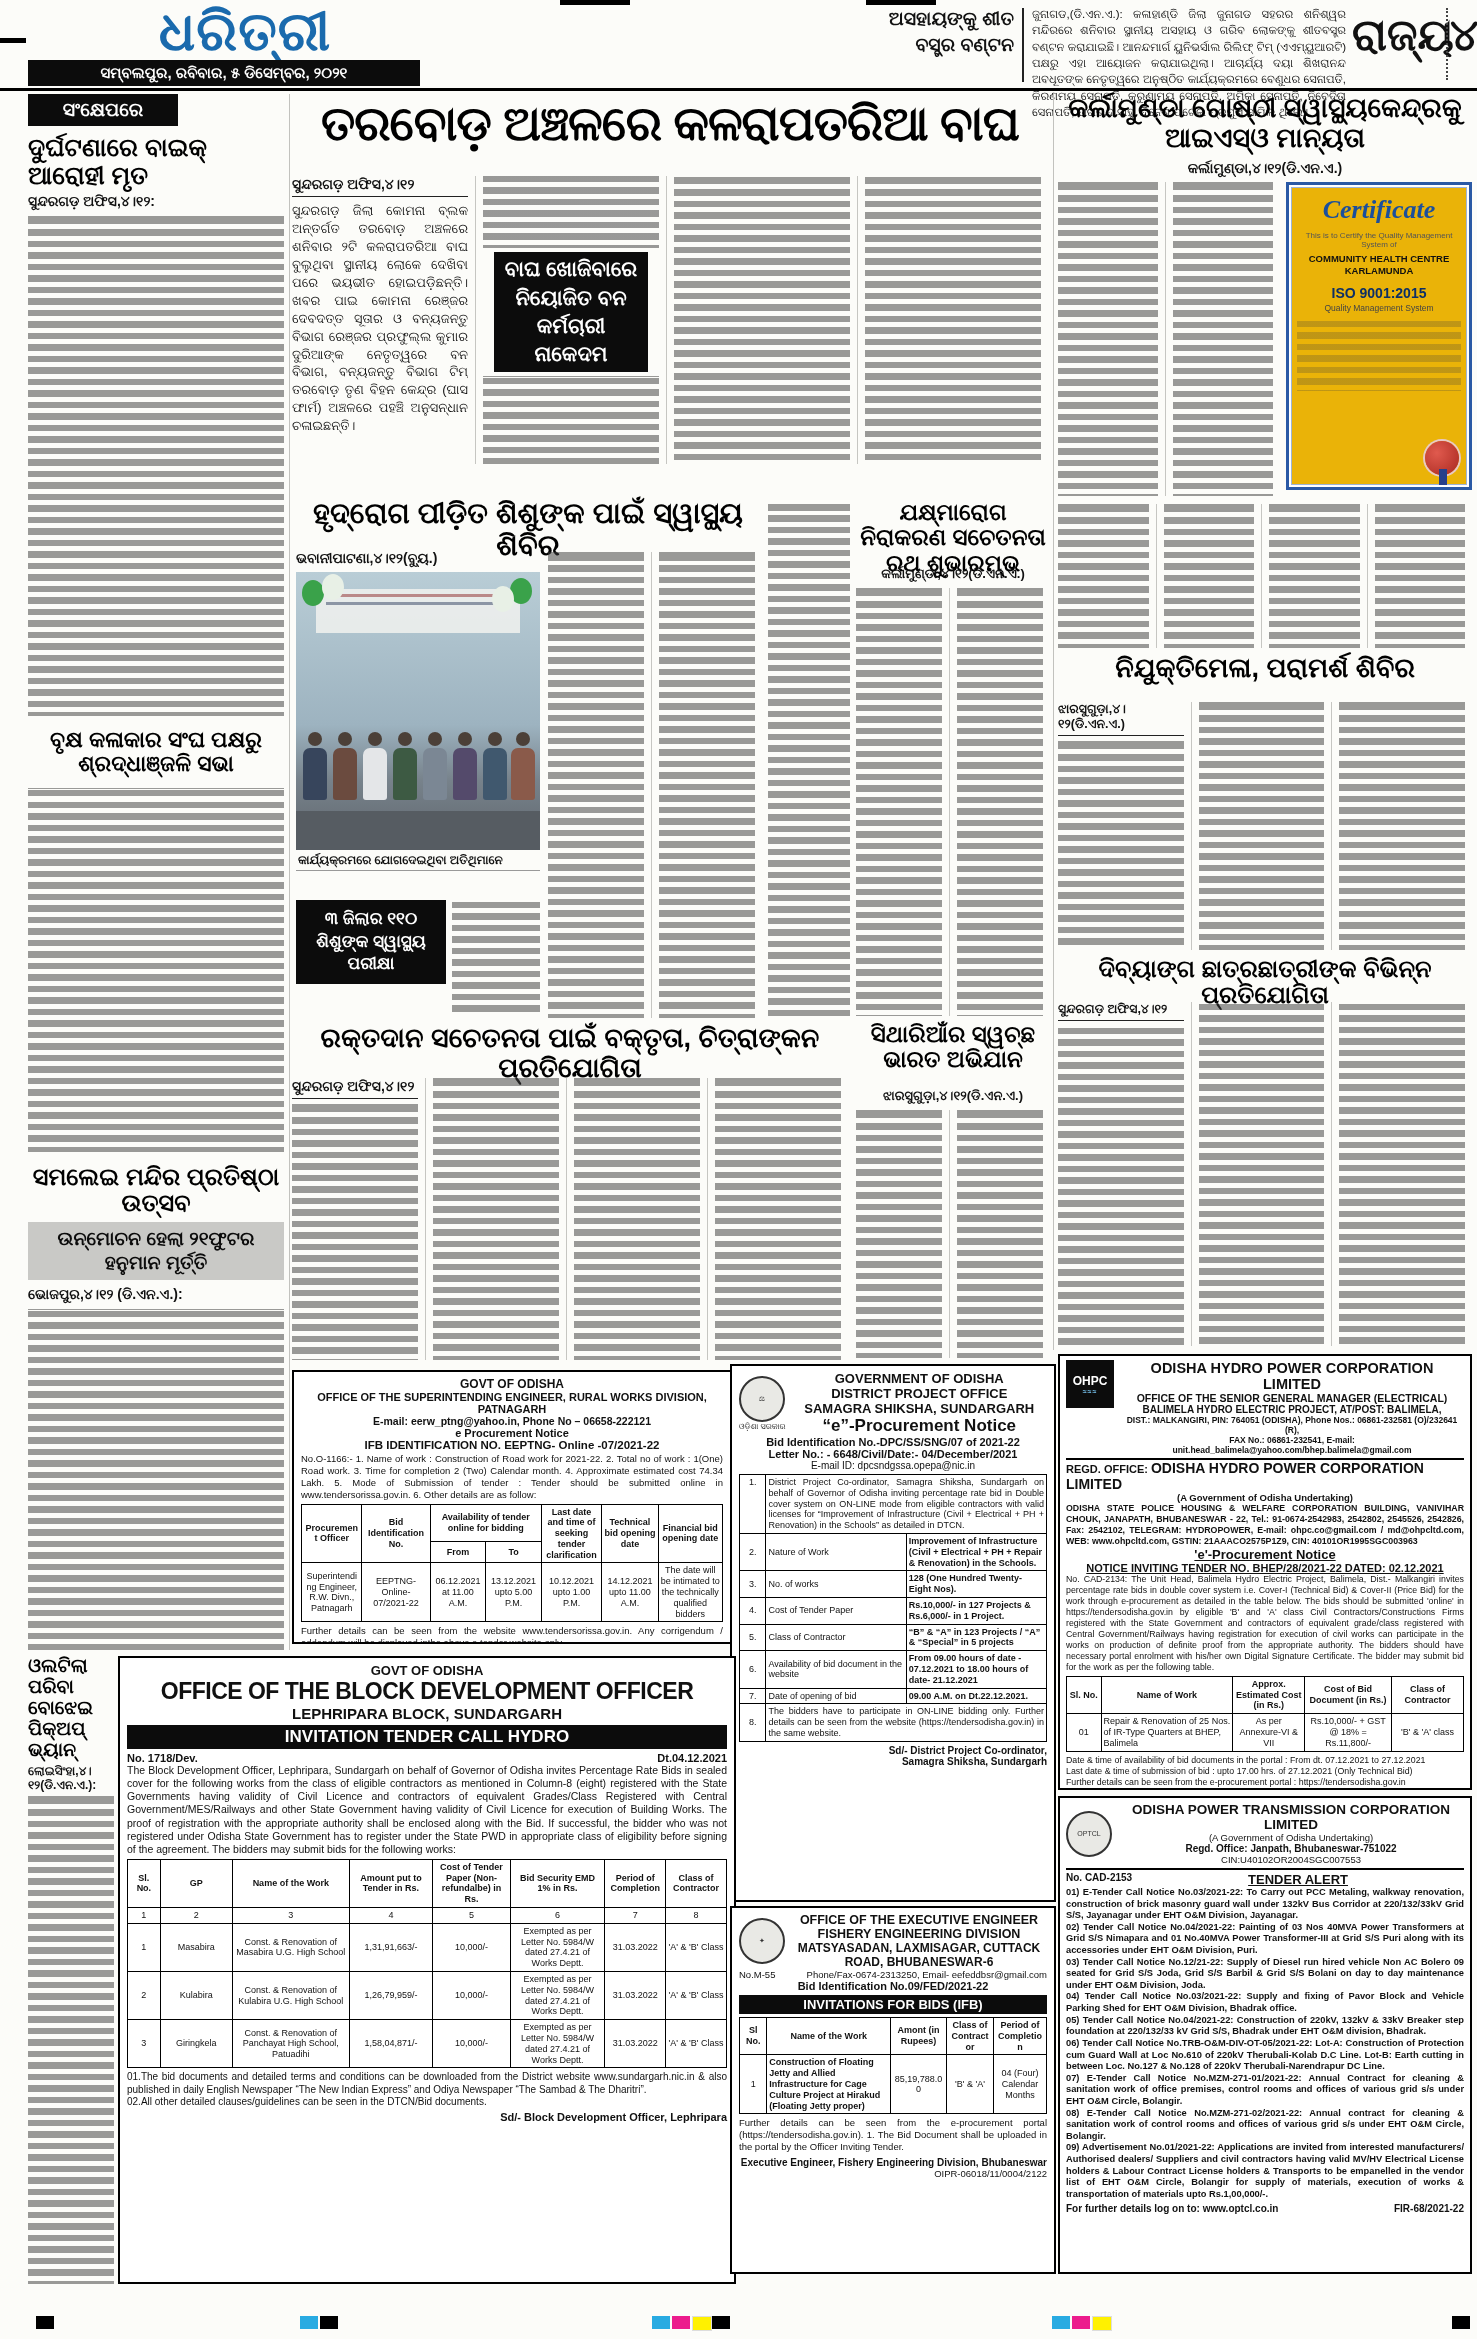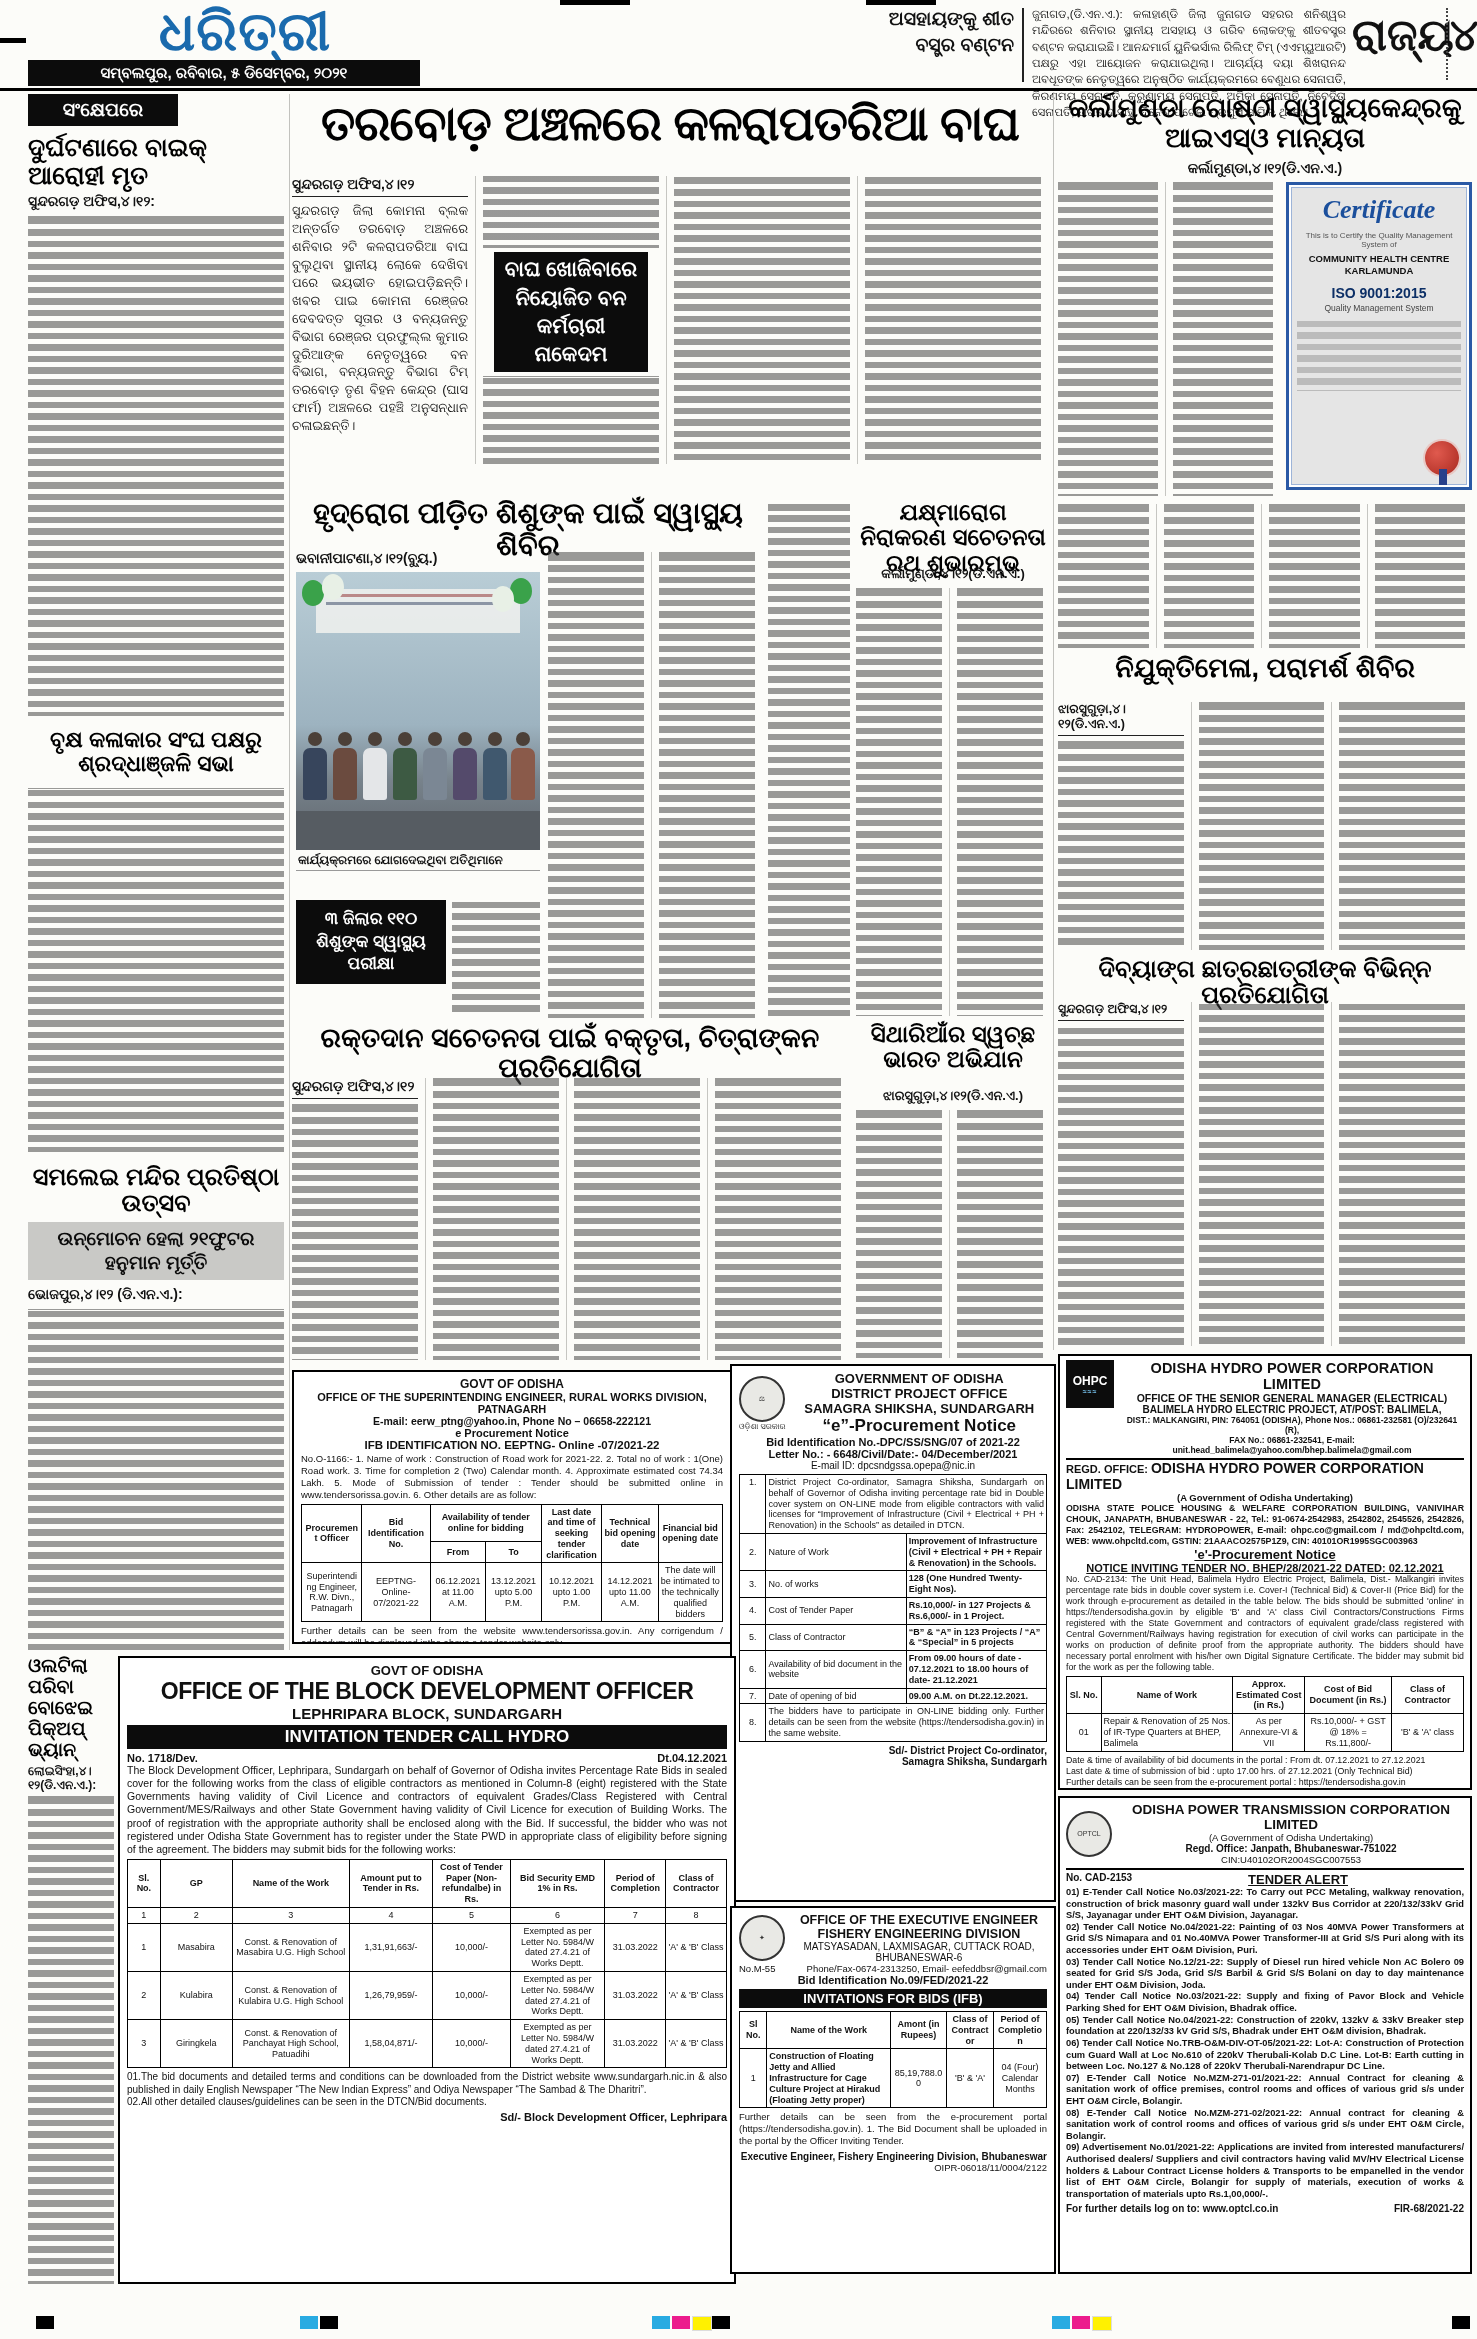--- a/index.html
+++ b/index.html
@@ -42,21 +42,21 @@
   #photo .banner{position:absolute;left:8%;top:6%;width:84%;height:16%;background:#eef0ee;opacity:.9}
   #photo .banner i{display:block;height:3px;background:#9a3b3b;margin:5px 10px 0;opacity:.6}
   #photo .banner i+i{background:#44506e}
   .balloon{position:absolute;width:22px;height:26px;border-radius:50%}
   .person{position:absolute;bottom:18%;width:26px}
   .person .hd{width:14px;height:14px;border-radius:50%;margin:0 auto;background:#4c4038}
   .person .bd{width:24px;height:52px;border-radius:7px 7px 3px 3px;margin:2px auto 0}
   #photo .floor{position:absolute;left:0;bottom:0;width:100%;height:14%;background:#565c62}
   .caption{font-weight:700;font-size:12px;padding:3px 2px;border-bottom:1px solid #999}
   
-  #cert{background:#e5e5e5;border:3px solid #2a59a5;box-shadow:inset 0 0 0 2px #fff,inset 0 0 0 3px #9db4d8;
+  #cert{background:#eab308;border:3px solid #2a59a5;box-shadow:inset 0 0 0 2px #fff,inset 0 0 0 3px #9db4d8;
     position:relative;padding:10px 8px;box-sizing:border-box;text-align:center}
   #cert .ctitle{font-family:"Liberation Serif","DejaVu Serif",serif;font-style:italic;color:#1b4f9c;font-size:26px;font-weight:700}
   #cert .csub{font-size:8px;color:#555;margin-top:6px}
   #cert .corg{font-size:9.5px;font-weight:700;margin-top:4px;line-height:1.25}
   #cert .ciso{font-size:14px;font-weight:800;margin-top:8px;color:#0c2f66}
   #cert .cqms{font-size:8.5px;color:#444;margin-top:2px}
   #cert .seal{position:absolute;right:10px;bottom:12px;width:34px;height:34px;border-radius:50%;
     background:radial-gradient(circle at 35% 35%,#e05a4e,#a8281f);box-shadow:0 0 0 2px #e8c9c5}
   #cert .ribbon{position:absolute;right:22px;bottom:2px;width:8px;height:16px;background:#27408b}
   #cert .lines{margin-top:8px;height:70px}
@@ -484,21 +484,21 @@
     <div class="smalltxt" style="font-size:10px">02.All other detailed clauses/guidelines can be seen in the DTCN/Bid documents.</div>
     <div style="text-align:right;font-weight:700;font-size:11px;margin-top:2px">Sd/- Block Development Officer, Lephripara</div>
   </div>
 
   <div class="notice" style="left:730px;top:1906px;width:326px;height:368px">
     <div style="display:flex;gap:6px;align-items:center">
       <div class="gcircle">✦</div>
       <div style="flex:1;text-align:center">
         <div style="font-weight:800;font-size:12.5px">OFFICE OF THE EXECUTIVE ENGINEER</div>
         <div style="font-weight:800;font-size:12.5px">FISHERY ENGINEERING DIVISION</div>
-        <div style="font-weight:400;font-size:10px">MATSYASADAN, LAXMISAGAR, CUTTACK ROAD, BHUBANESWAR-6</div>
+        <div style="font-weight:700;font-size:12px">MATSYASADAN, LAXMISAGAR, CUTTACK ROAD, BHUBANESWAR-6</div>
       </div>
     </div>
     <div style="display:flex;justify-content:space-between;font-size:9.5px">
       <span>No.M-55</span>
       <span>Phone/Fax-0674-2313250, Email- eefeddbsr@gmail.com</span>
     </div>
     <div class="c" style="font-weight:800;font-size:11px">Bid Identification No.09/FED/2021-22</div>
     <div class="barhead" style="font-size:13px">INVITATIONS FOR BIDS (IFB)</div>
     <table class="nt">
       <tbody>

